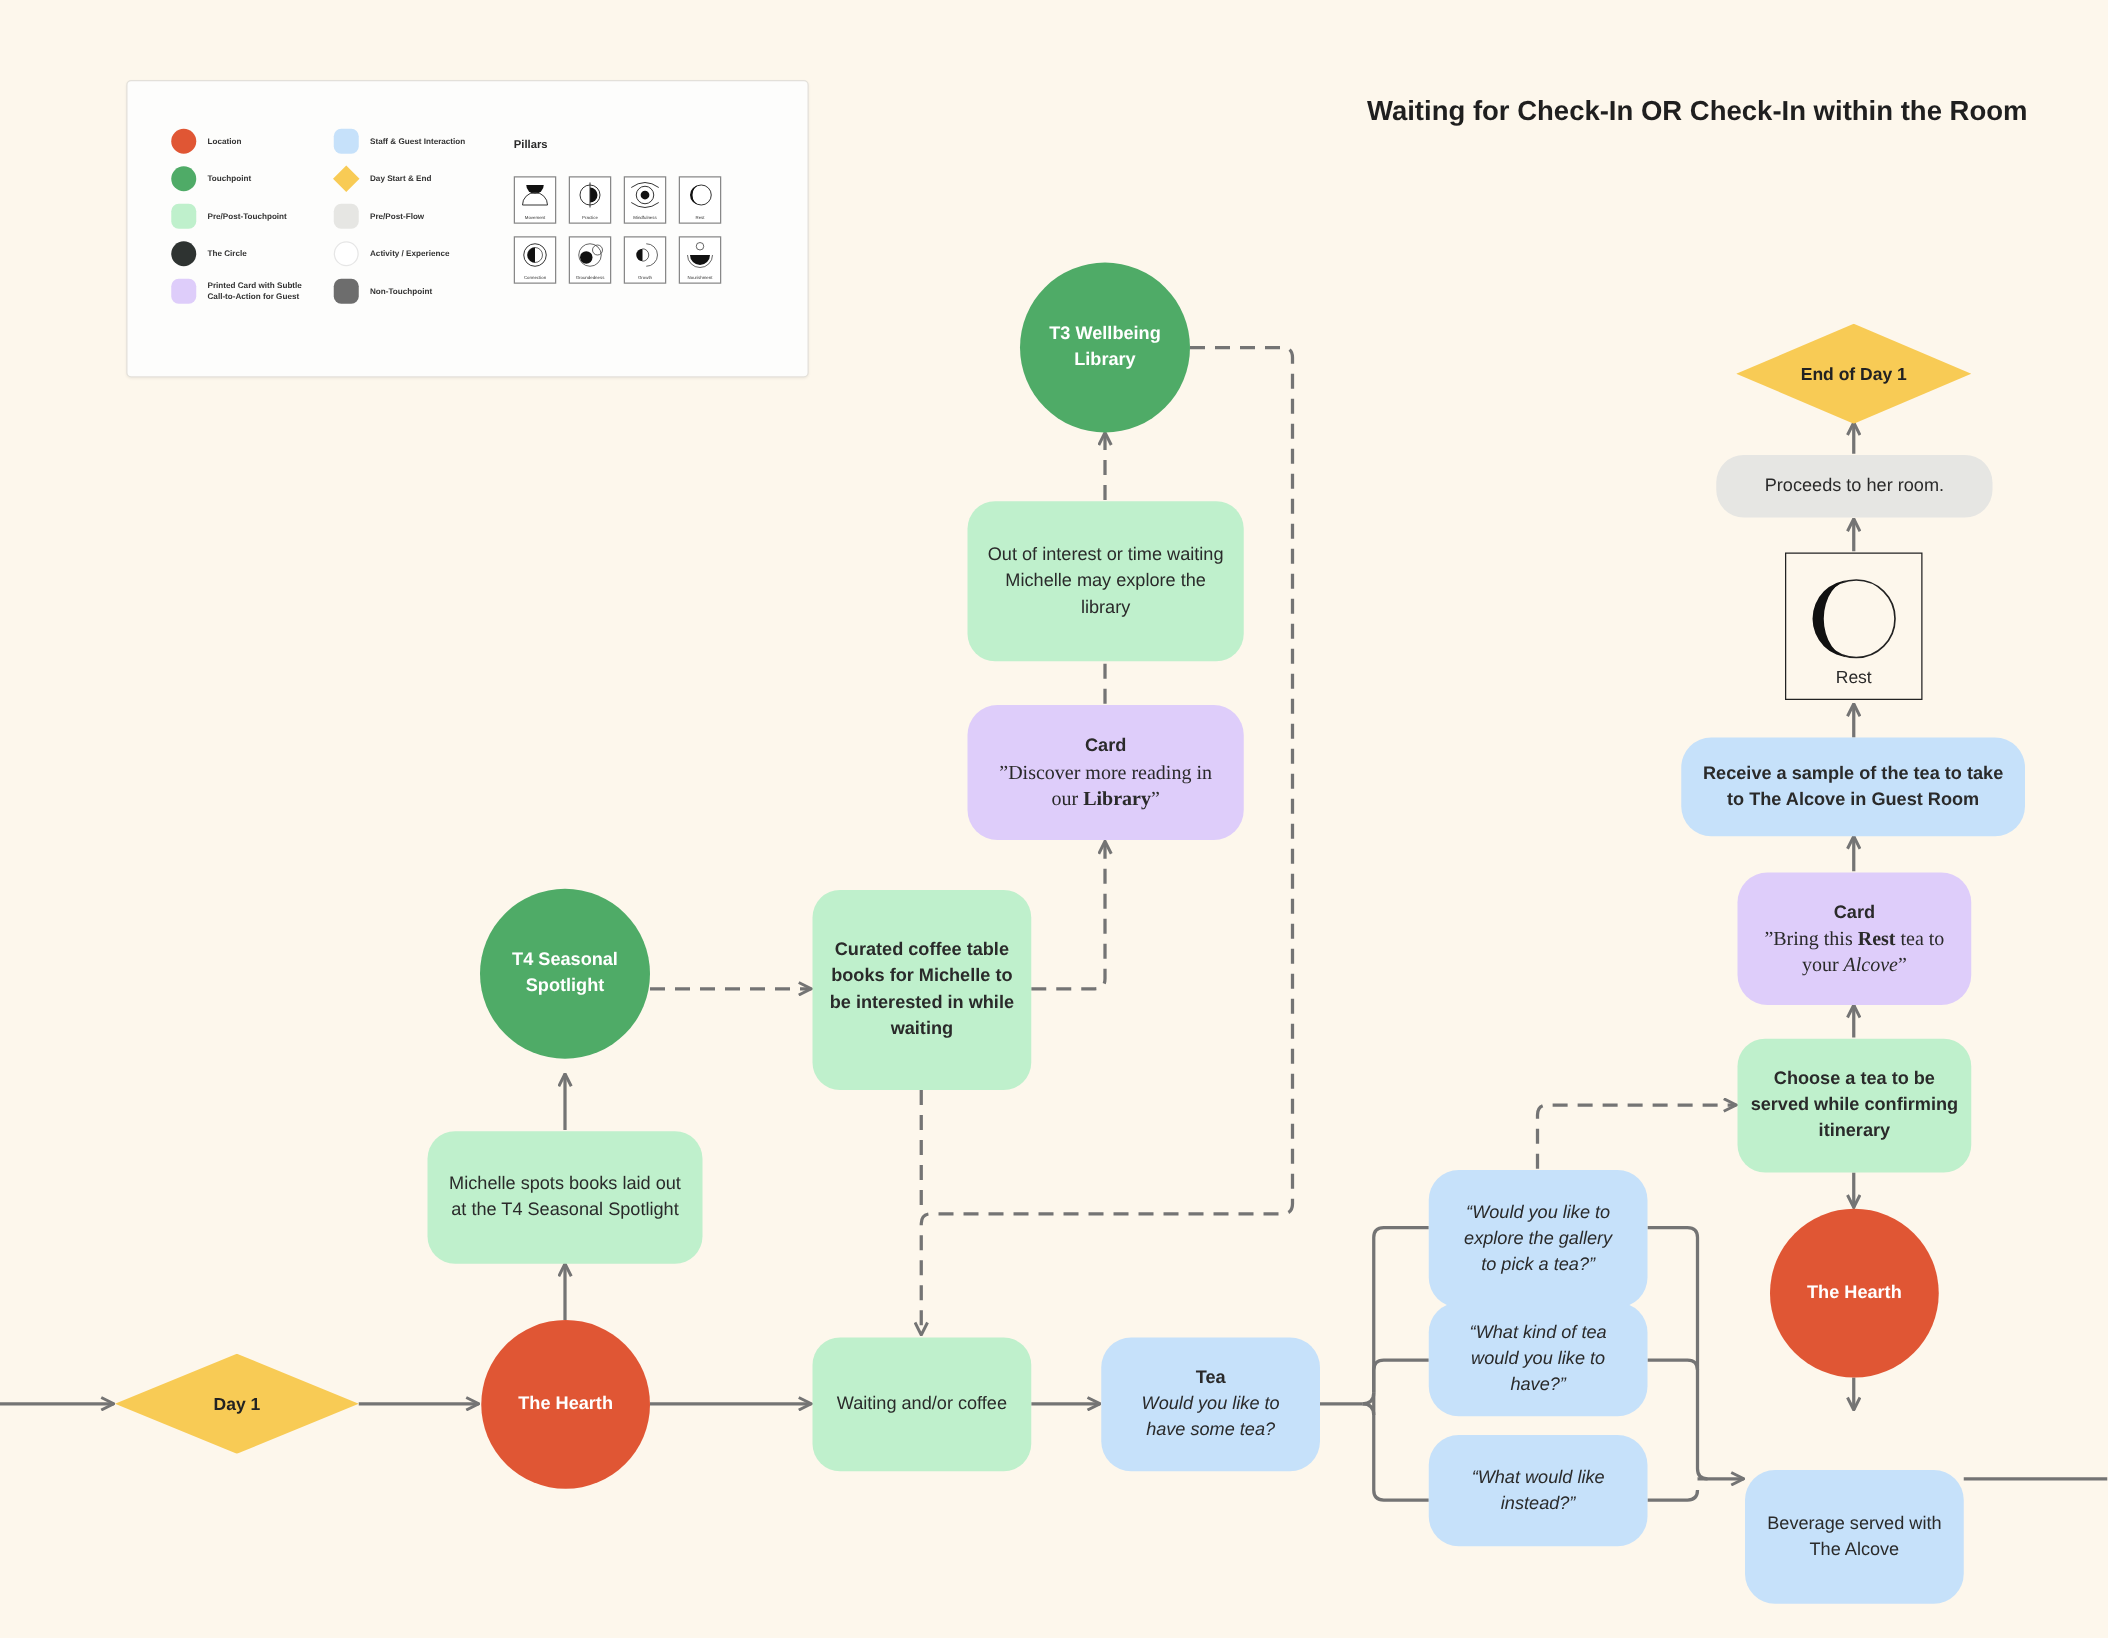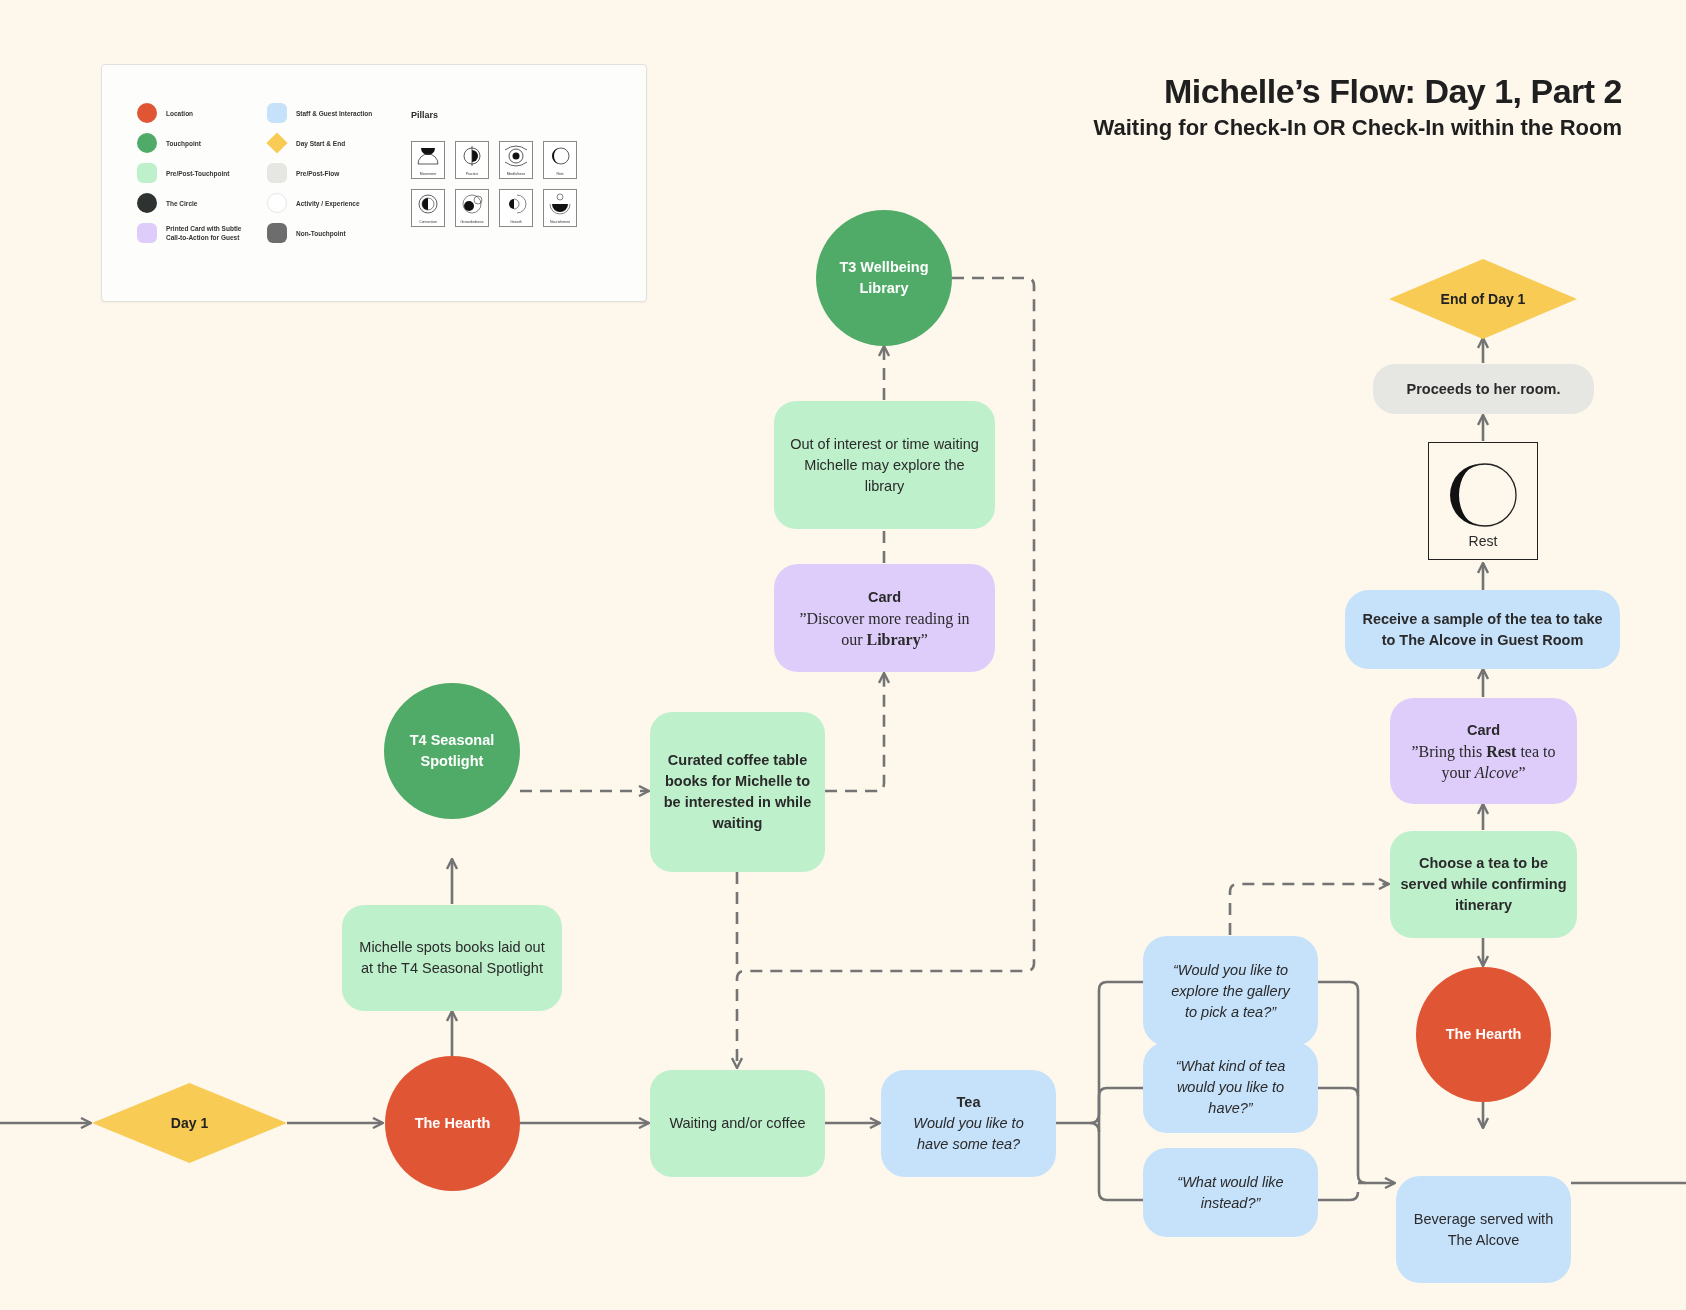--- a/index.html
+++ b/index.html
@@ -16,21 +16,21 @@
   .title{right:64px;top:72px;text-align:right;}
   .title h1{margin:0;font-size:34px;font-weight:bold;letter-spacing:-0.5px;color:#1f1f1f;}
   .title h2{margin:4px 0 0 0;font-size:22px;font-weight:bold;color:#1f1f1f;}
   .node{position:absolute;display:flex;flex-direction:column;align-items:center;justify-content:center;text-align:center;box-sizing:border-box;font-size:14.5px;line-height:21px;}
   .circle{border-radius:50%;color:#fff;font-weight:bold;}
   .loc{background:#e05634;}
   .tp{background:#4fab67;}
   .pre{background:#bff0cc;border-radius:22px;}
   .stf{background:#c6e1fa;border-radius:24px;}
   .card{background:#decdfa;border-radius:24px;}
-  .flow{background:#e6e6e3;border-radius:22px;font-weight:bold;}
+  .flow{background:#e6e6e3;border-radius:22px;font-weight:normal;}
   .bold{font-weight:bold;}
   .ital{font-style:italic;}
   .serif{font-family:"Liberation Serif",serif;font-size:16px;line-height:21px;}
   .diamond{position:absolute;display:flex;align-items:center;justify-content:center;font-weight:bold;font-size:14px;color:#222;}
   .diamond svg{position:absolute;left:0;top:0;}
   .diamond span{position:relative;}
   .rest-box{position:absolute;left:1428px;top:442px;width:110px;height:118px;border:1.5px solid #222;box-sizing:border-box;background:transparent;}
   .rest-box span{position:absolute;bottom:10px;left:0;right:0;text-align:center;font-size:14px;}
 </style>
 </head>
@@ -183,40 +183,39 @@
     <svg width="26" height="26" viewBox="0 0 26 26">
         <circle cx="13" cy="5" r="3" fill="none" stroke="#333" stroke-width="0.6"></circle>
         <path d="M5,12 A8,8 0 0 0 21,12 Z" fill="#111"></path>
         <path d="M3,12 A10,10 0 0 0 23,12" fill="none" stroke="#333" stroke-width="0.6"></path>
       </svg>
     <span class="pl">Nourishment</span>
   </div>
 </div>
 
 <div class="abs title">
-  <h1>Michelle’s Flow: Day 1, Part 2</h1>
   <h2>Waiting for Check-In OR Check-In within the Room</h2>
 </div>
 
 <div class="diamond" style="left:92px;top:1083px;width:195px;height:80px;">
   <svg width="195" height="80" viewBox="0 0 195 80">
       <polygon points="0,40 97.5,0 195,40 97.5,80" fill="#f8cb55"></polygon>
     </svg>
   <span>Day 1</span>
 </div>
 
 <div class="node circle loc" style="left:385px;top:1056px;width:135px;height:135px;">
   <span>The Hearth</span>
 </div>
 
 <div class="node pre" style="left:342px;top:905px;width:220px;height:106px;padding:0 14px;">
   <span>Michelle spots books laid out at the T4 Seasonal Spotlight</span>
 </div>
 
-<div class="node circle tp" style="left:384px;top:683px;width:136px;height:136px;padding:0 18px;">
+<div class="node circle tp" style="left:384px;top:711px;width:136px;height:136px;padding:0 18px;">
   <span>T4 Seasonal Spotlight</span>
 </div>
 
 <div class="node pre bold" style="left:650px;top:712px;width:175px;height:160px;padding:5px 12px;">
   <span>Curated coffee table books for Michelle to be interested in while waiting</span>
 </div>
 
 <div class="node card" style="left:774px;top:564px;width:221px;height:108px;padding:0 16px;">
   <span class="bold">Card</span>
   <span class="serif"><span>”Discover more reading in our </span><b>Library</b><span>”</span></span>

